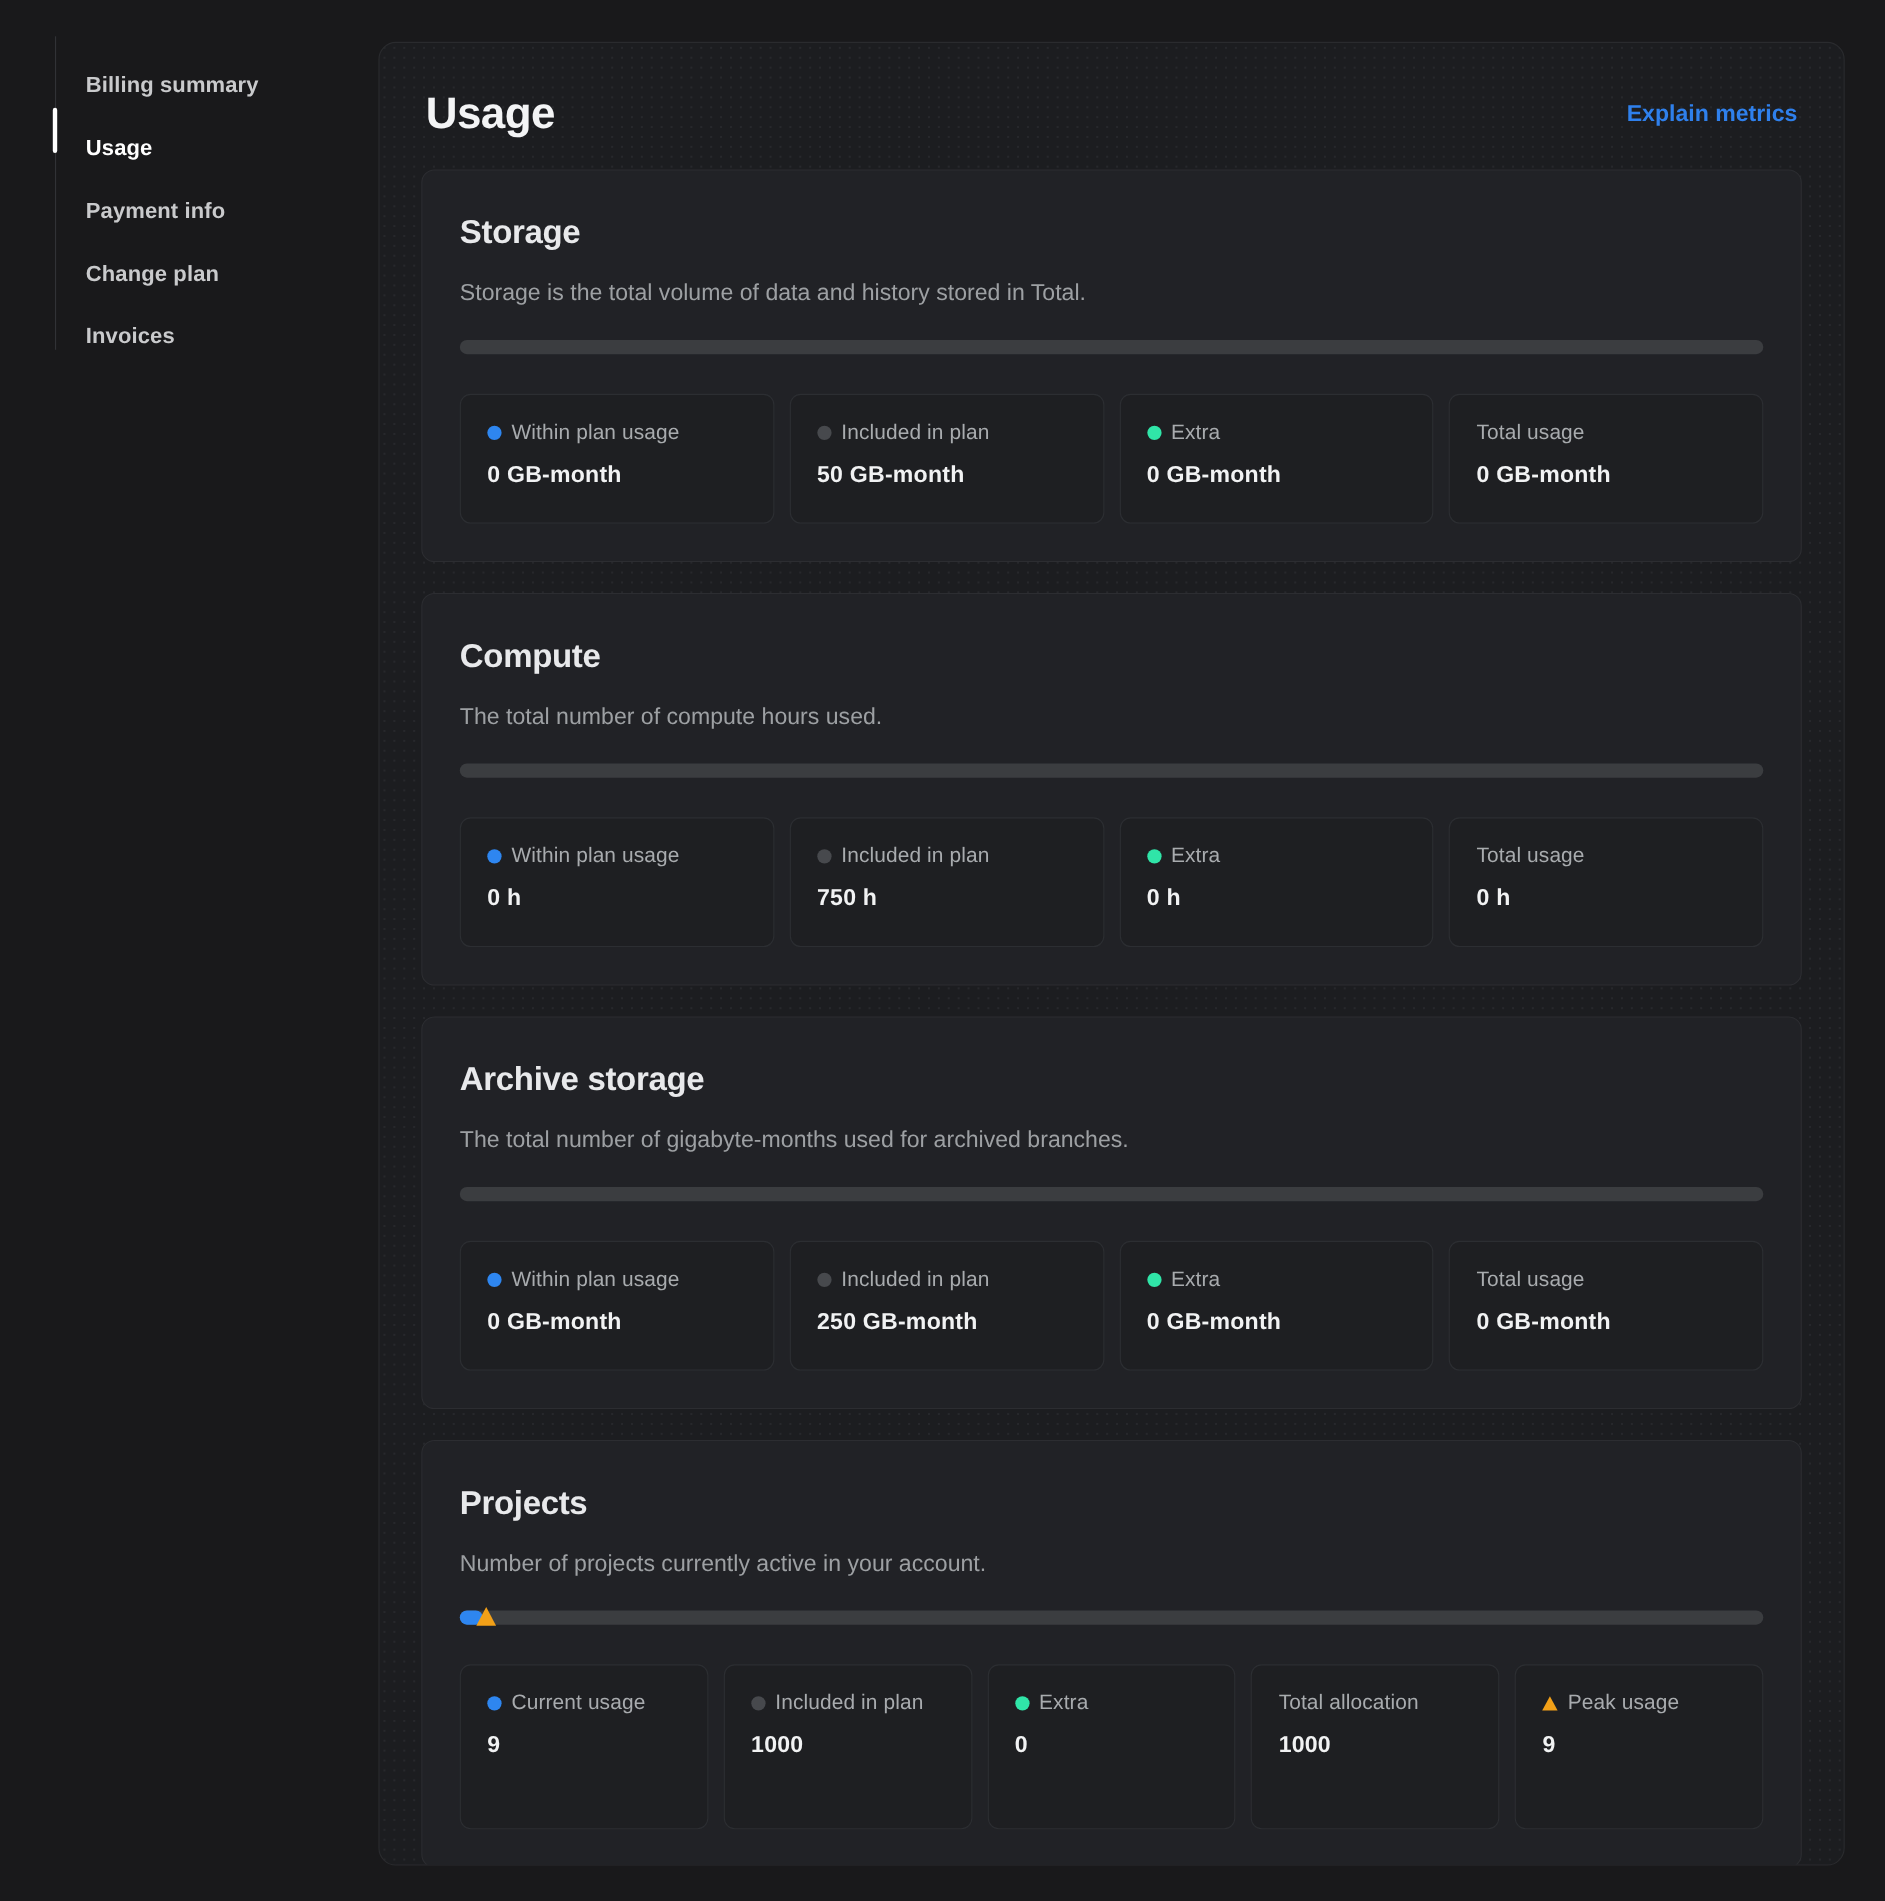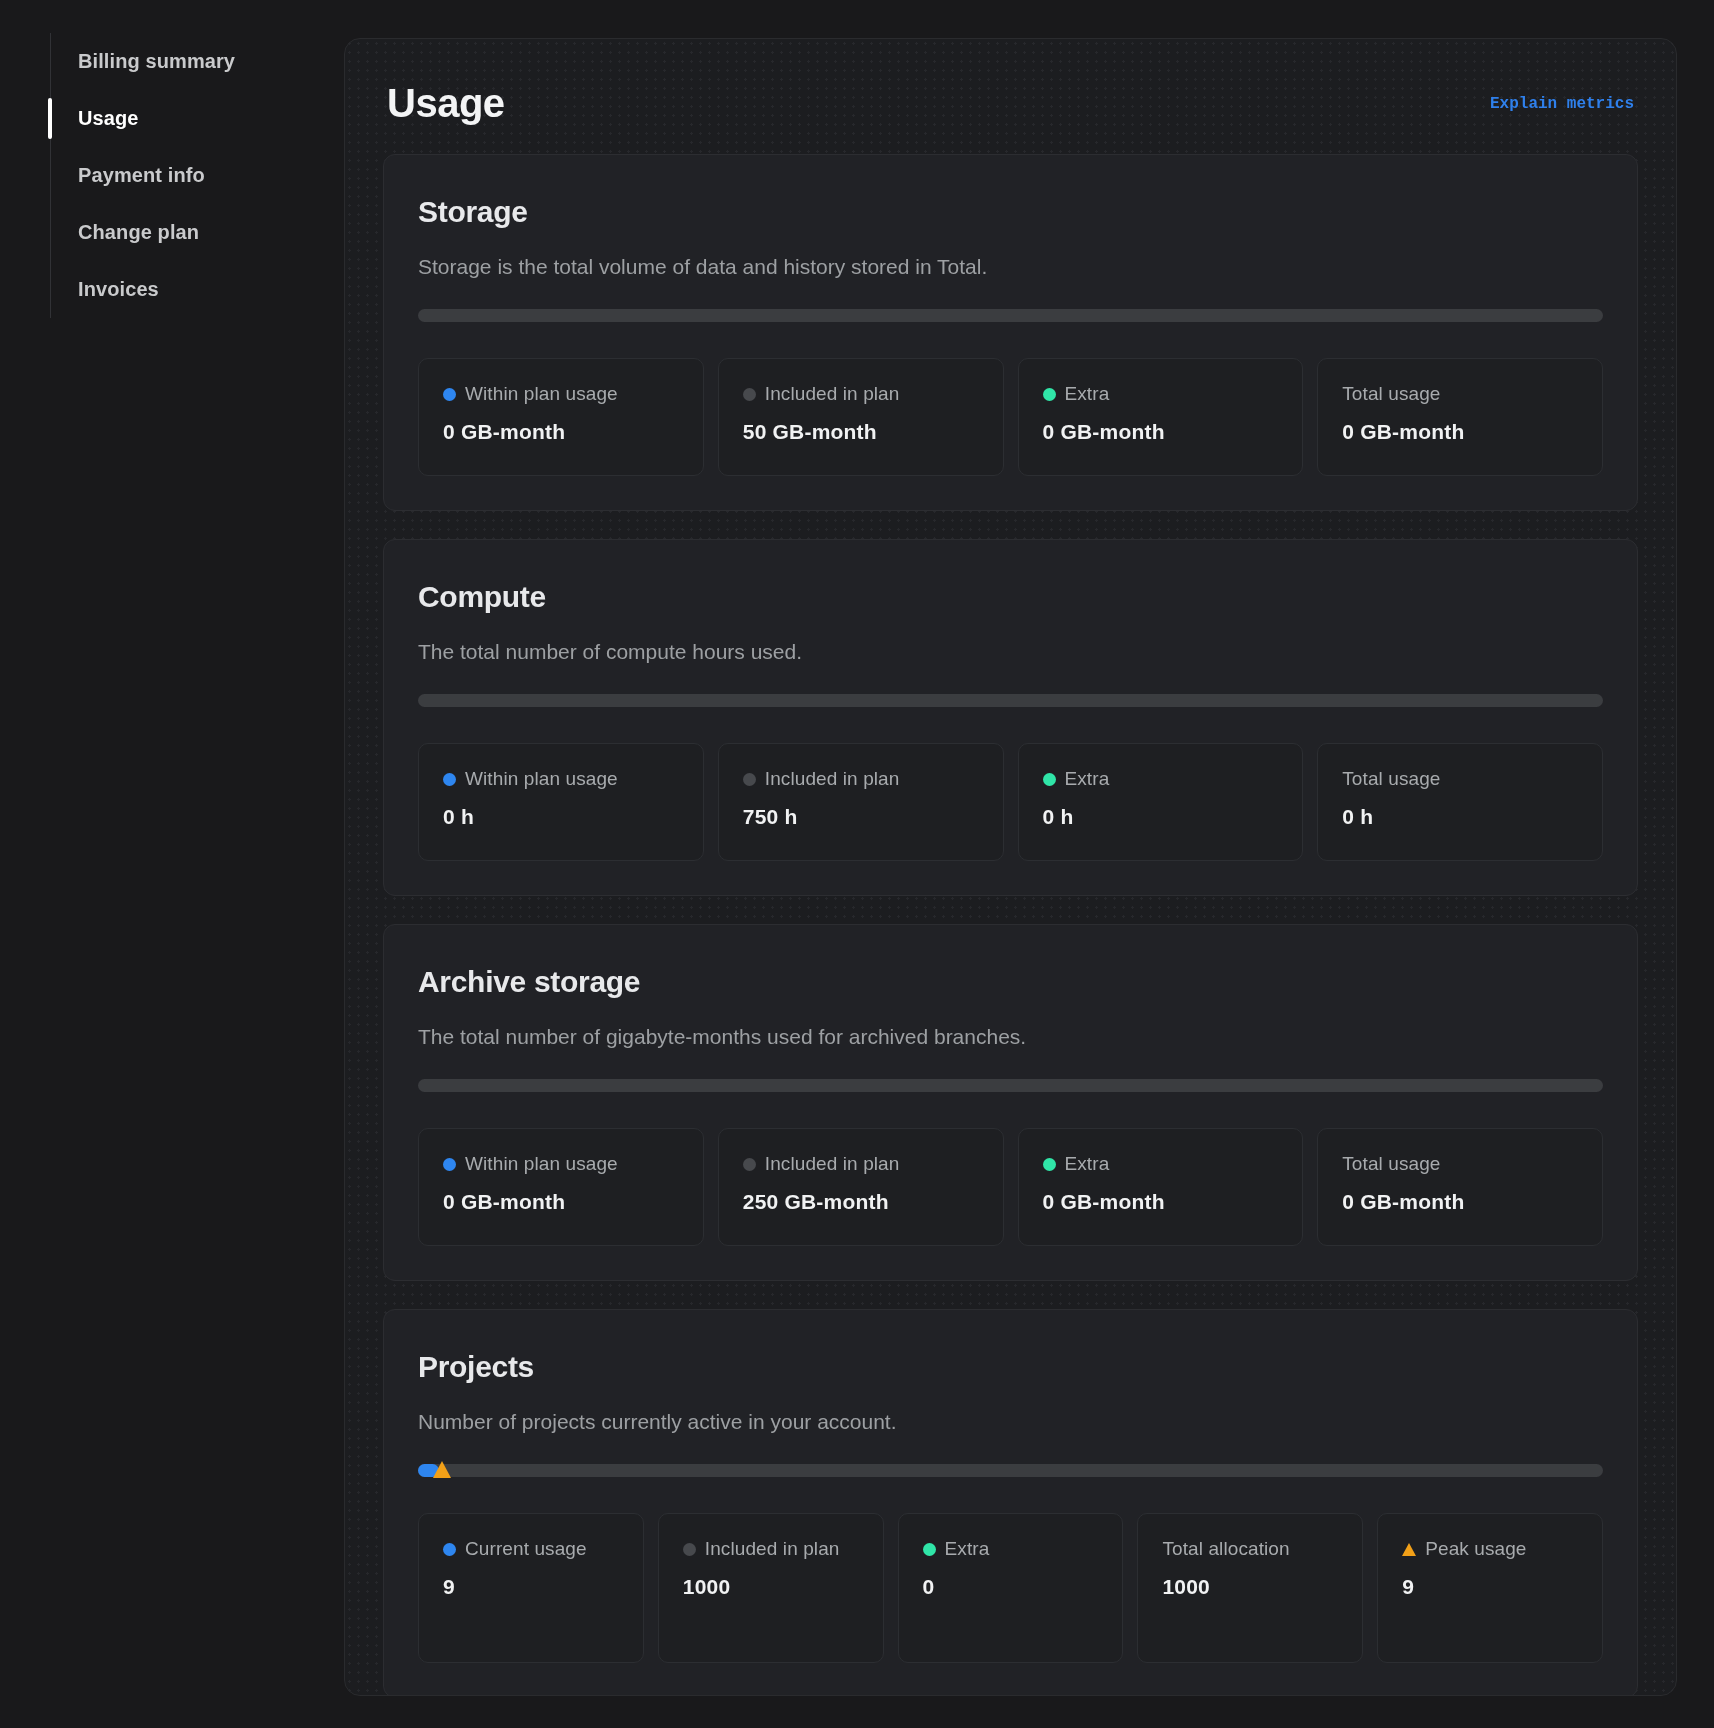--- a/index.html
+++ b/index.html
@@ -10,21 +10,21 @@
     font-family:"Liberation Sans", sans-serif;
     color:#e6e7e9;
   }
 
   
   .sidebar {
     position:absolute; left:50px; top:33px; width:250px;
     border-left:1px solid #313236;
   }
   .nav-item {
-    position:relative; height:57px; display:flex; align-items:center;
+    position:relative; height:57px; display:flex; align-items:flex-end;
     padding-left:27px; color:#c9cacc; font-size:20px; font-weight:600;
     cursor:pointer; letter-spacing:0.1px;
   }
   .nav-item.active { color:#ffffff; }
   .nav-item.active::before {
     content:""; position:absolute; left:-3px; top:8px; bottom:8px;
     width:4px; background:#ffffff; border-radius:2px;
   }
 
   
@@ -37,21 +37,21 @@
     padding:30px 38px; overflow:hidden;
   }
   .panel-header {
     display:flex; justify-content:space-between; align-items:center;
     padding:12px 4px 0 4px; margin-bottom:26px;
   }
   .page-title {
     margin:0; font-size:40px; font-weight:700; color:#f3f4f5; letter-spacing:-0.5px;
   }
   .explain-link {
-    color:#2f80ec; font-size:16px; font-weight:700; text-decoration:none; cursor:pointer;font-family:Liberation Mono, monospace;
+    color:#2f80ec; font-size:21px; font-weight:700; text-decoration:none; cursor:pointer;
   }
 
   
   .card {
     background:#212226; border:1px solid #2c2d31; border-radius:12px;
     padding:34px; margin-bottom:26px;margin-top:28px;
   }
   .card-title {
     margin:6px 0 0; font-size:30px; font-weight:600; color:#e8e9eb; letter-spacing:-0.3px;
   }

